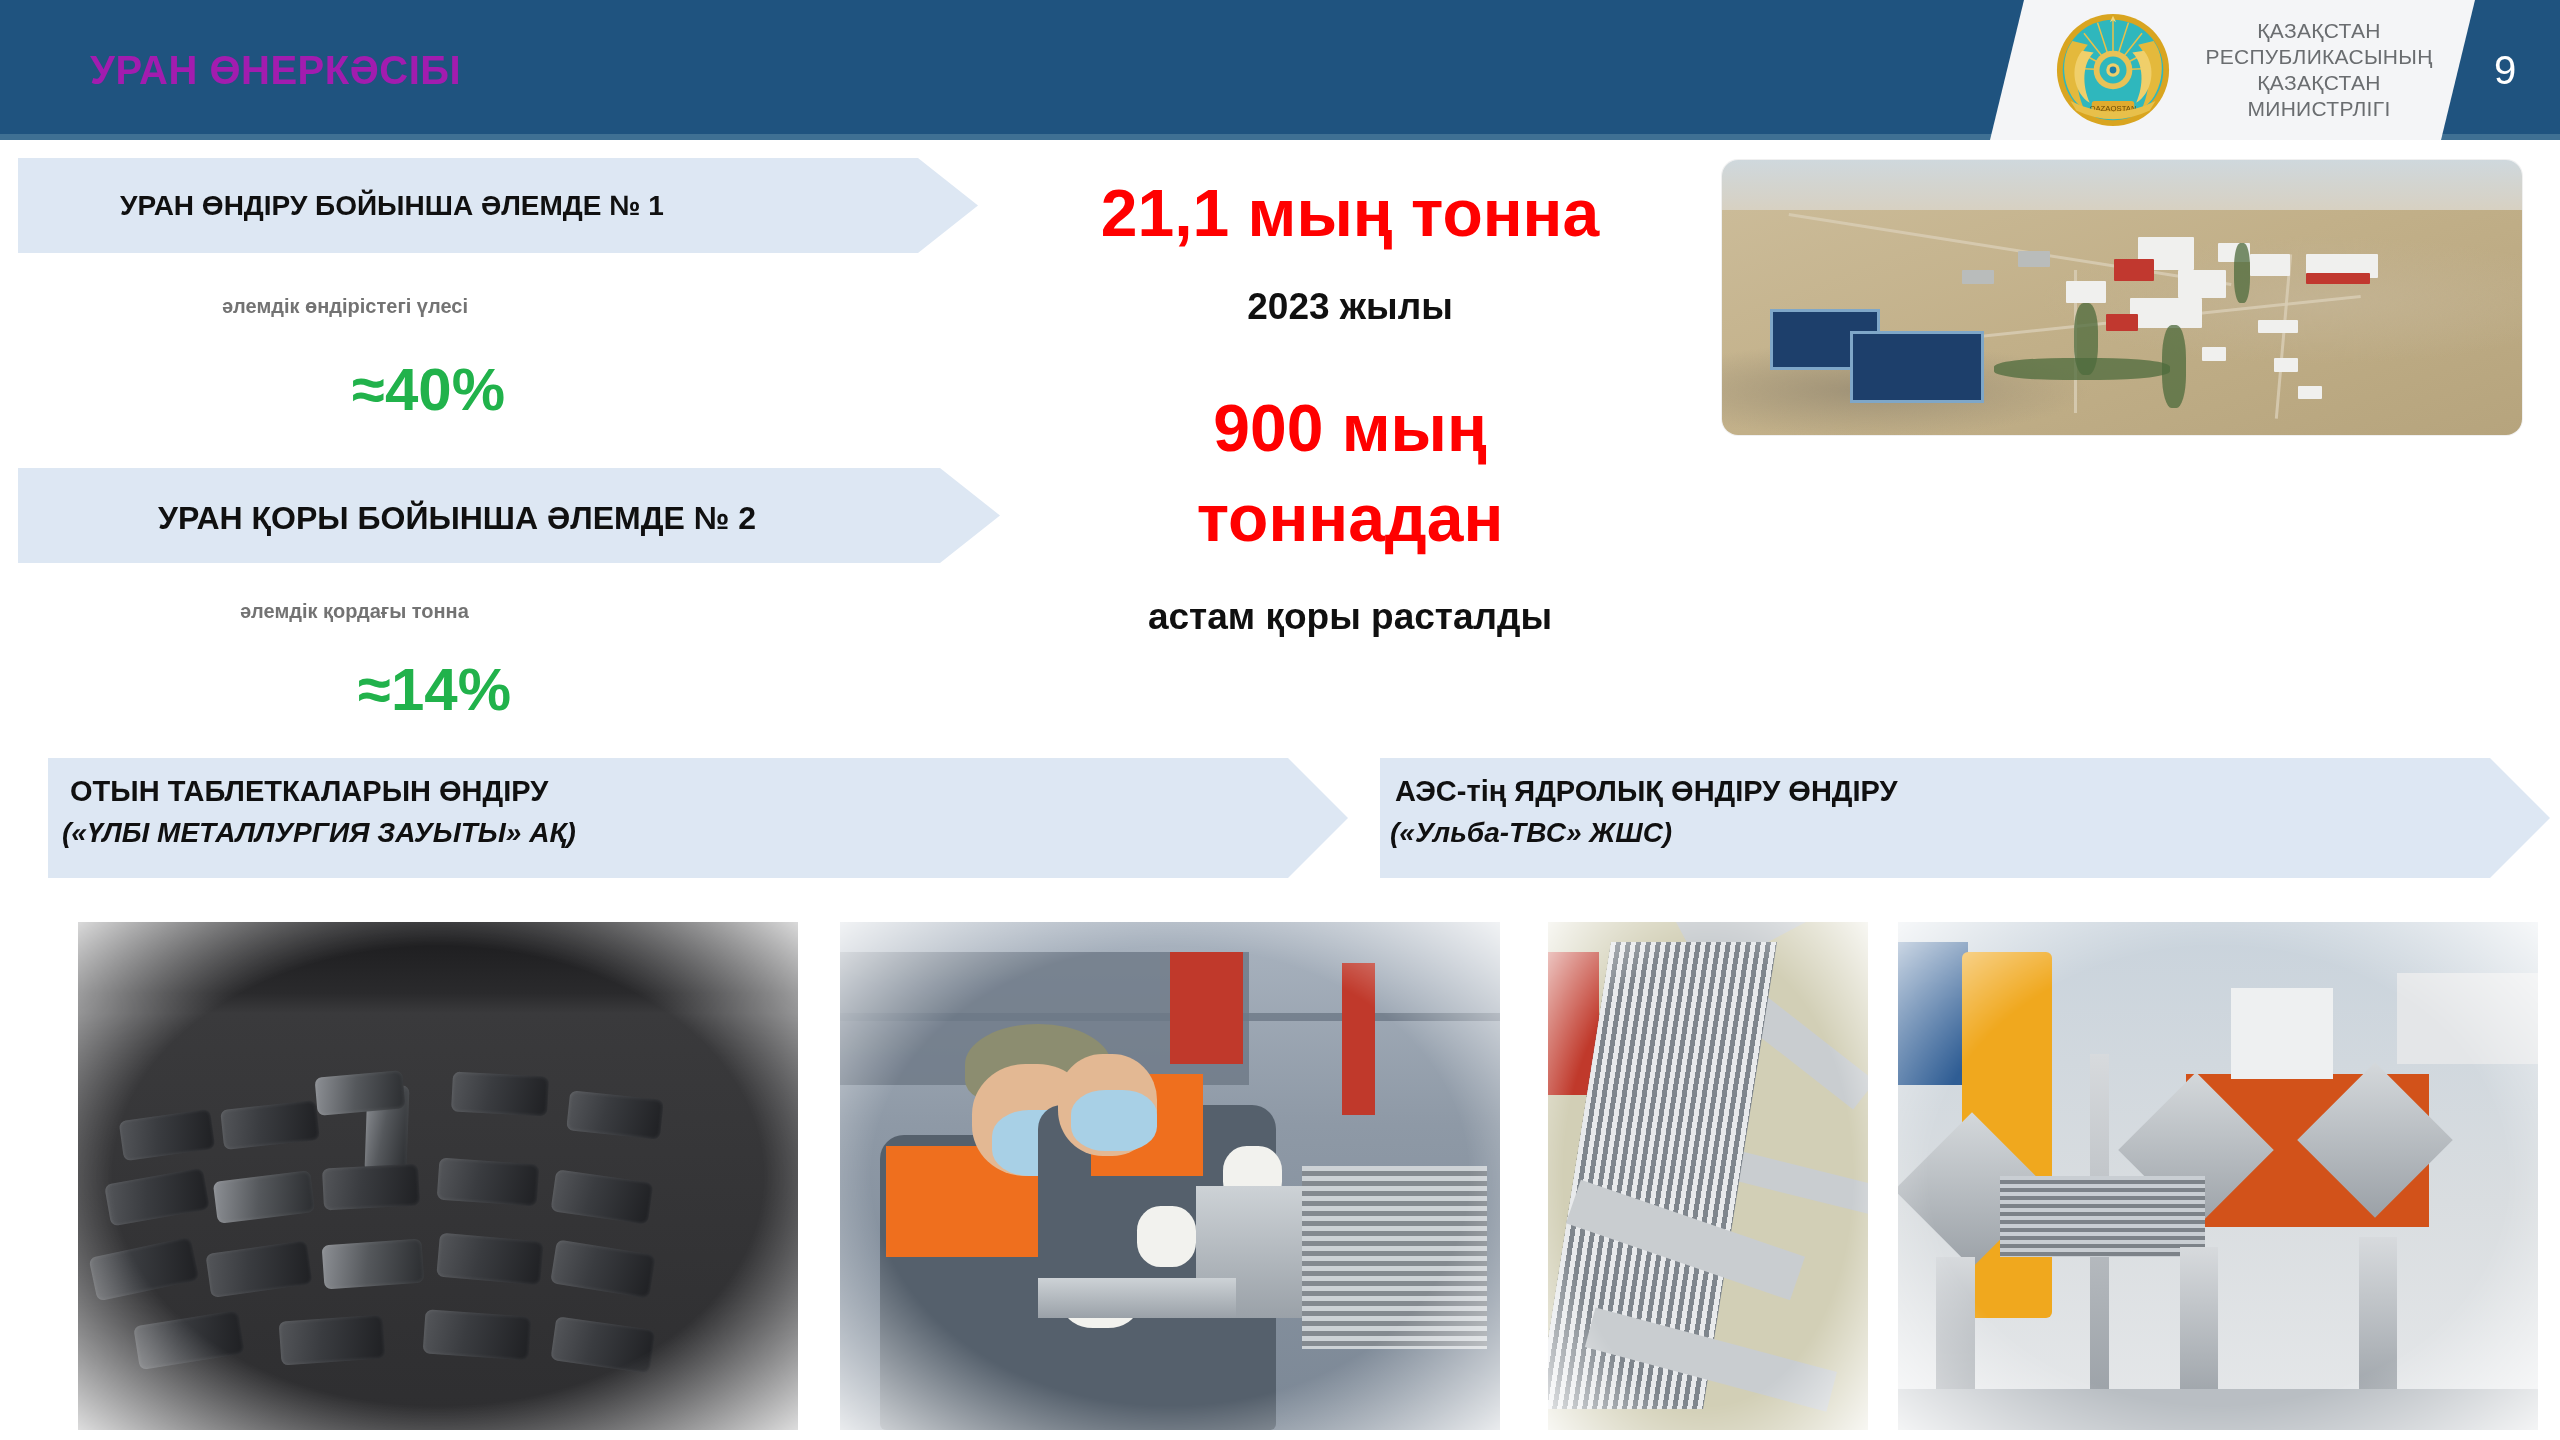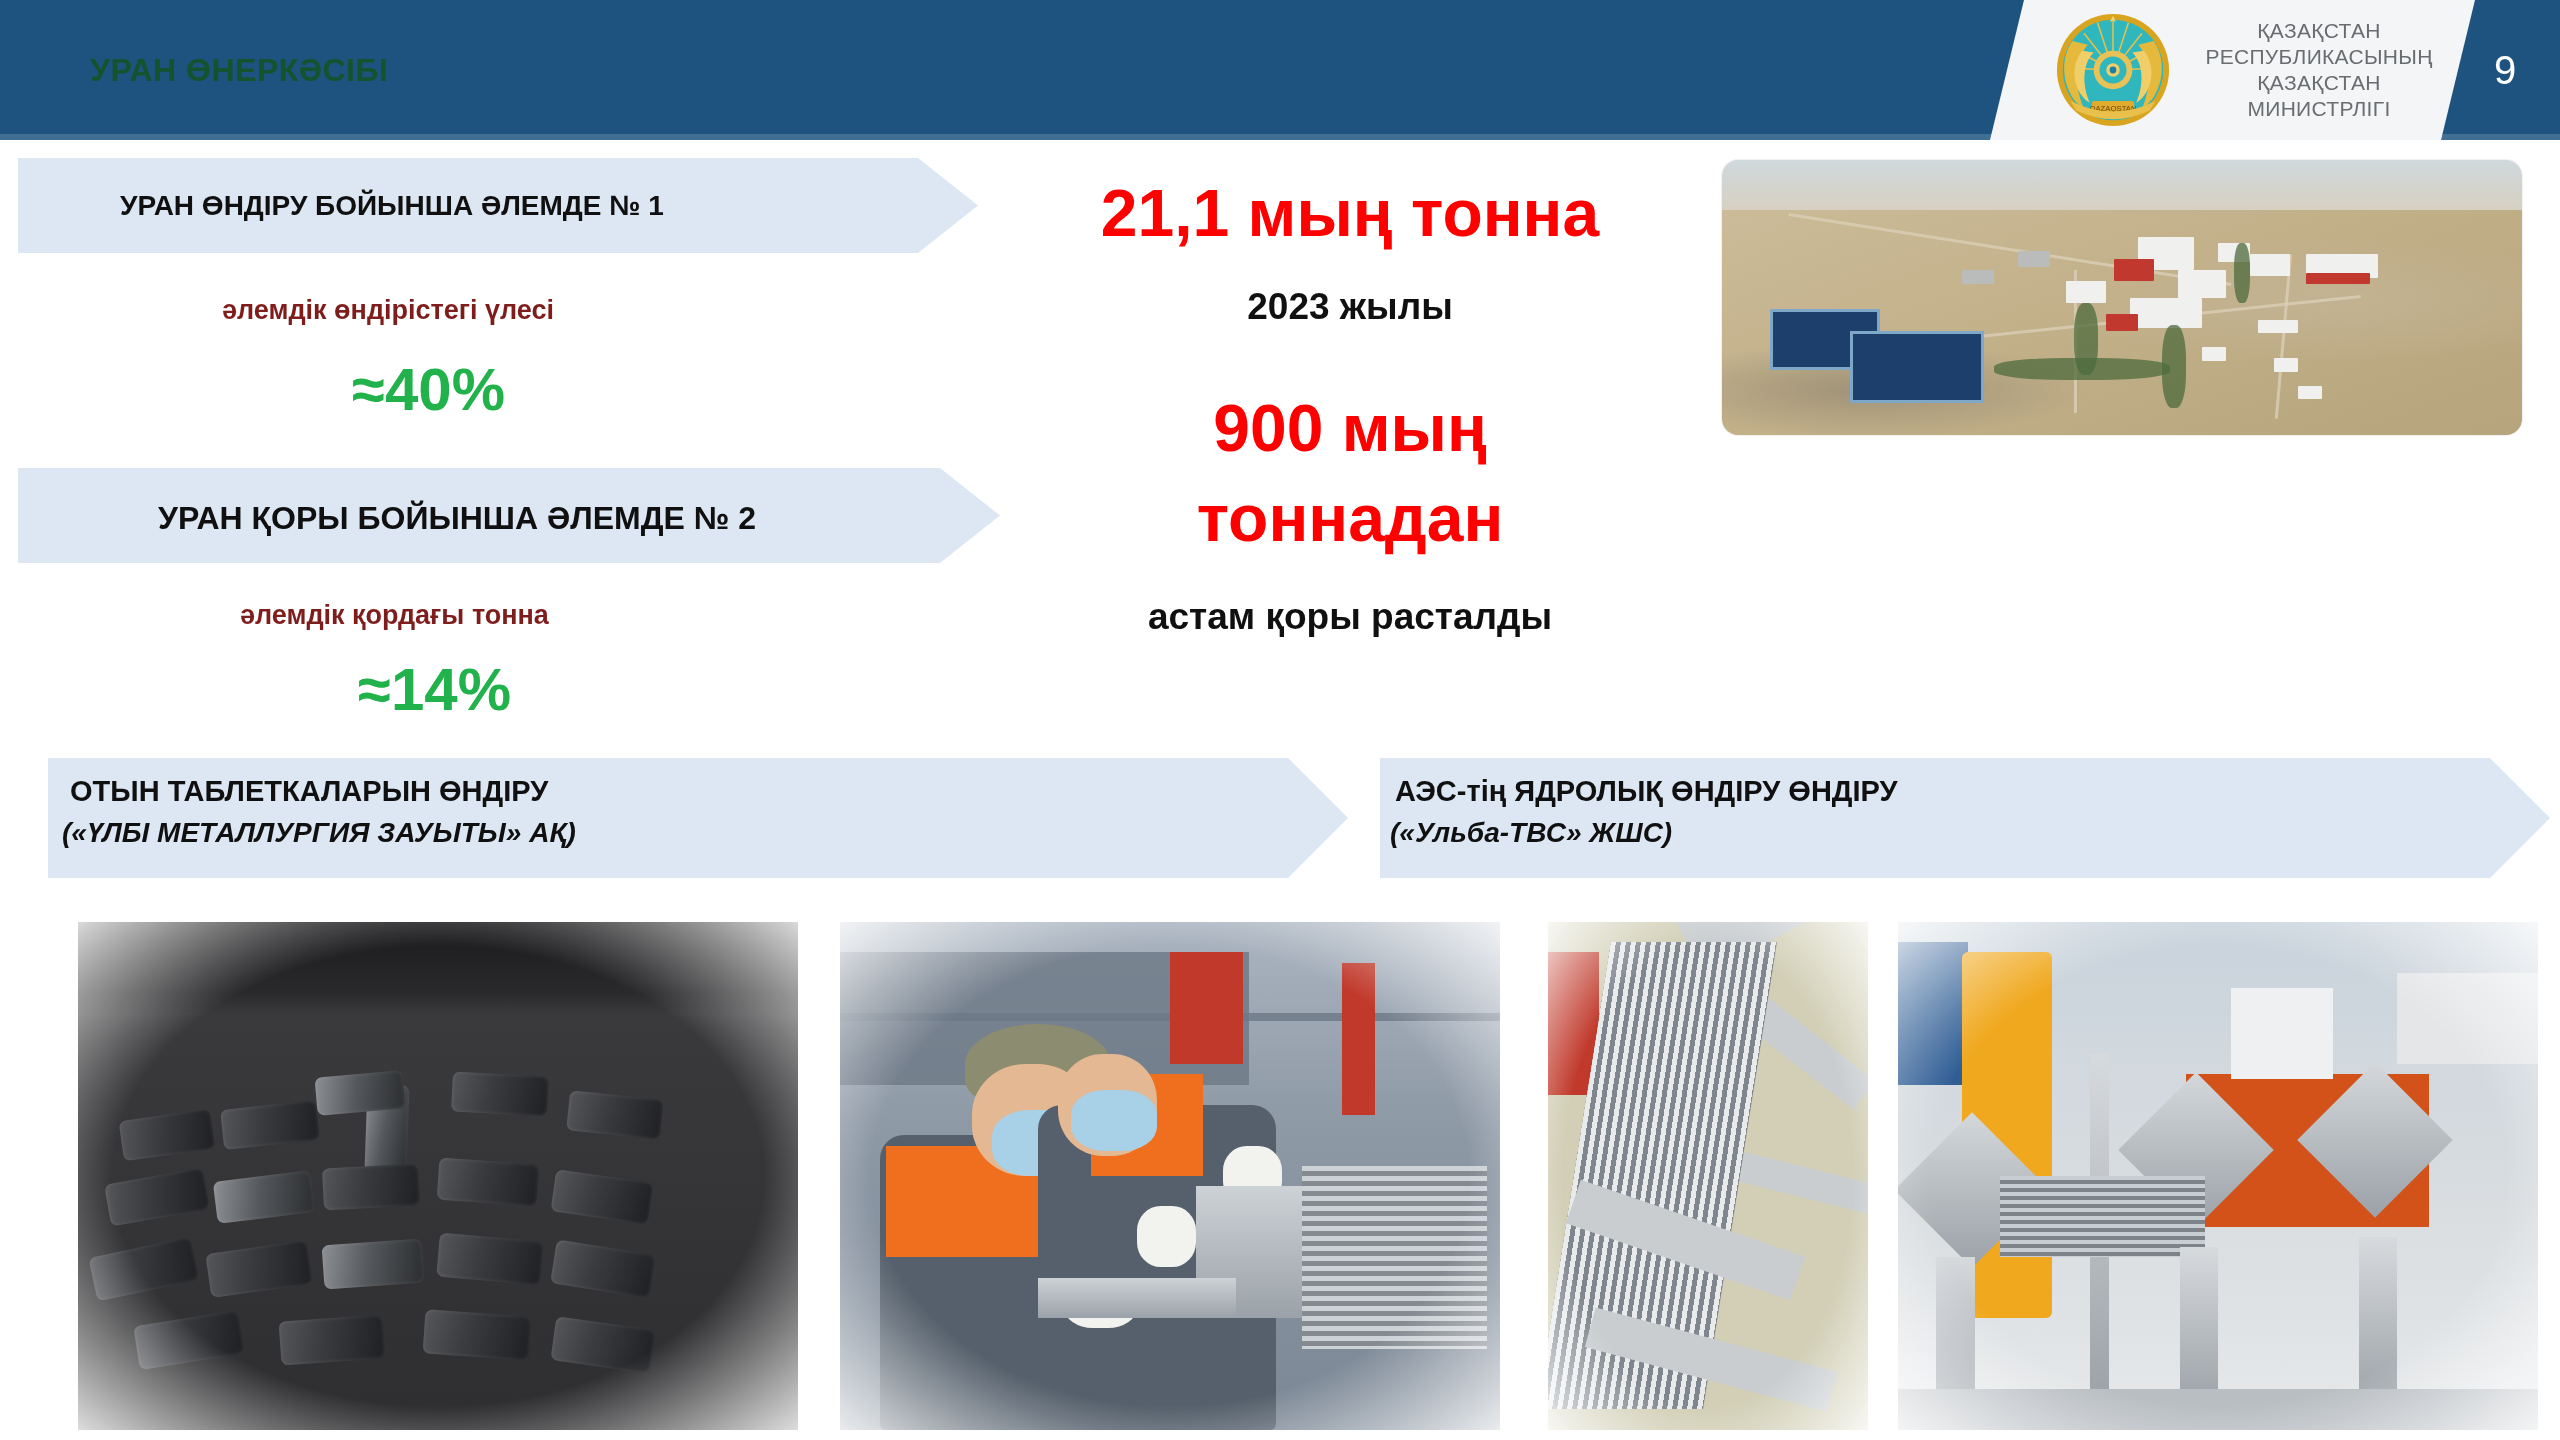--- a/index.html
+++ b/index.html
@@ -30,22 +30,22 @@
     width: 2560px;
     height: 6px;
     background: #3f7093;
   }
   .slide-title {
     position: absolute;
     left: 90px;
     top: 0;
     height: 140px;
     line-height: 140px;
-    color: #14532d;
-    font-size: 32px;
+    color: #a21caf;
+    font-size: 40px;
     font-weight: bold;
     letter-spacing: 0.5px;
     white-space: nowrap;
   }
   .logo-panel {
     position: absolute;
     top: 0;
     left: 1990px;
     width: 485px;
     height: 140px;
@@ -111,22 +111,22 @@
     width: 982px; height: 95px;
     clip-path: polygon(0 0, 922px 0, 982px 47.5px, 922px 95px, 0 95px);
   }
   #label-rank2 {
     left: 158px; top: 500px;
     font-size: 32px;
   }
 
   .share-caption {
     position: absolute;
-    color: #7f1d1d;
-    font-size: 27px;
+    color: #737373;
+    font-size: 20px;
     font-weight: bold;
     white-space: nowrap;
   }
   .share-value {
     position: absolute;
     color: #21b24b;
     font-size: 60px;
     font-weight: bold;
     white-space: nowrap;
   }

